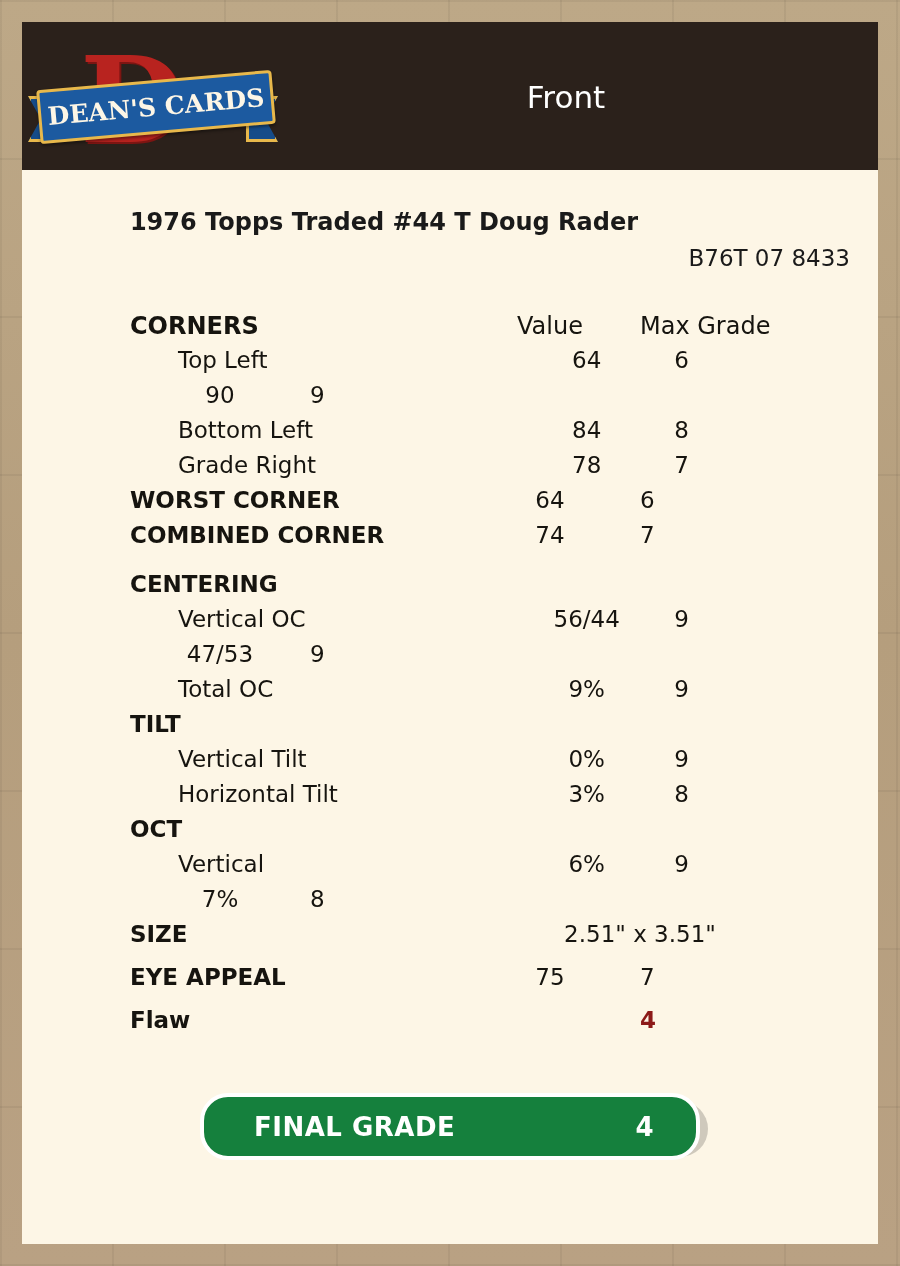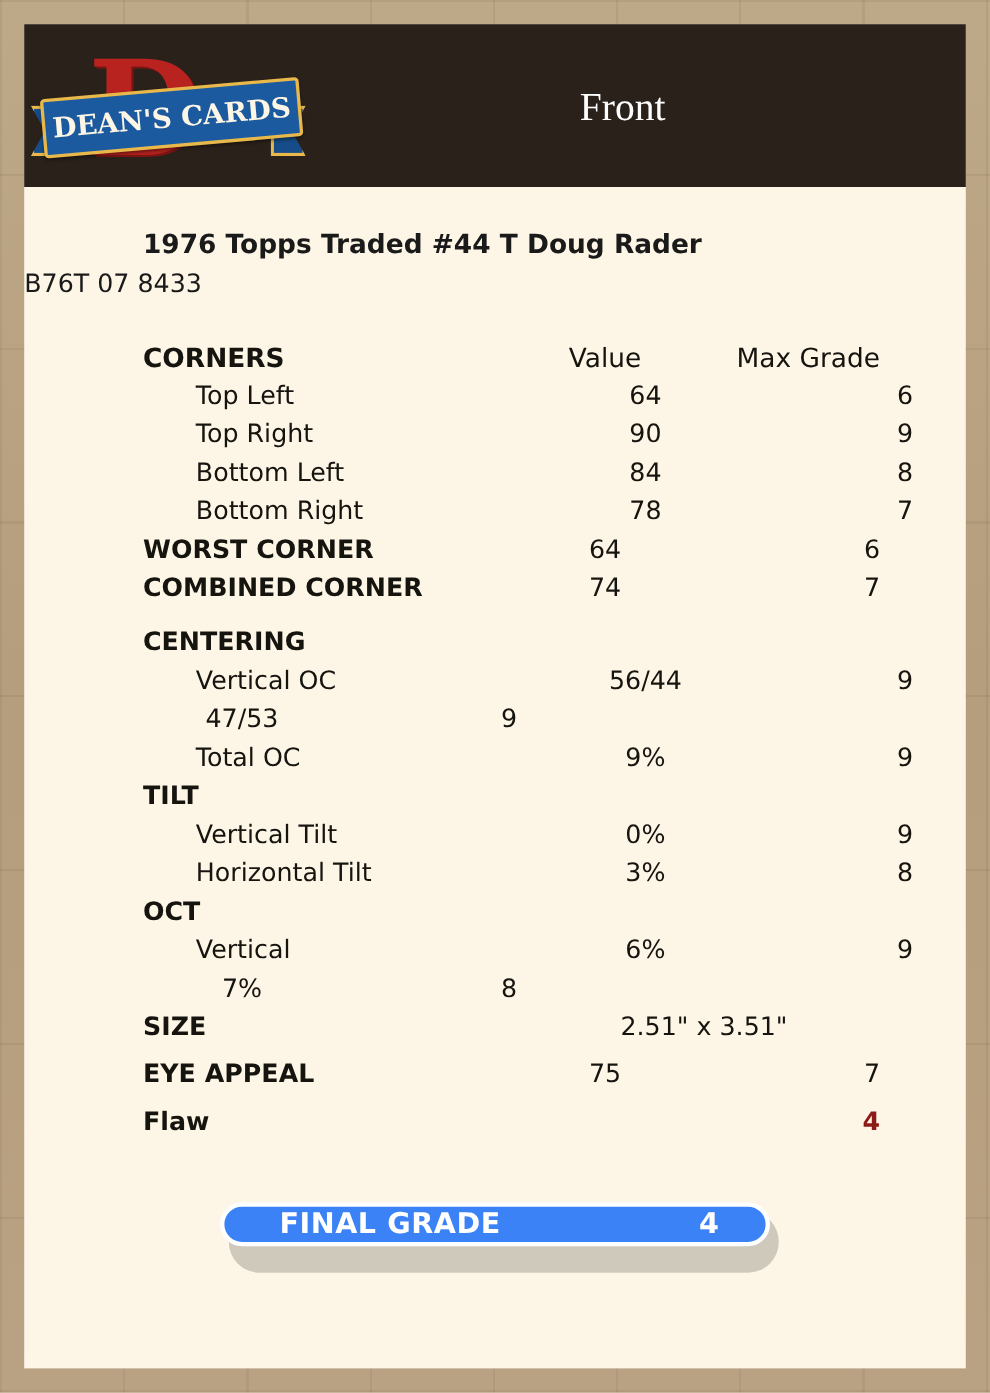--- a/index.html
+++ b/index.html
@@ -104,43 +104,42 @@
     color: #ffffff;
     padding-right: 30px;
   }
   .header-title {
     font-size: 41px;
     font-weight: bold;
     letter-spacing: 1px;
     line-height: 48px;
   }
   .header-sub {
-    font-size: 36px;
+    font-size: 31px;
     font-weight: normal;
     line-height: 40px;
     margin-top: 2px;
-    font-family: Liberation Serif, serif;
   }
   
   .card-title {
     position: absolute;
     left: 22px;
     top: 208px;
     width: 724px;
     text-align: center;
     font-size: 24px;
     font-weight: bold;
     color: #1a1a1a;
   }
   .card-serial {
     position: absolute;
     left: 22px;
     top: 245px;
     width: 828px;
-    text-align: left;
+    text-align: right;
     font-size: 23px;
     color: #1a1a1a;
   }
   .stats {
     position: absolute;
     left: 130px;
     top: 312px;
     width: 700px;
     font-size: 23px;
     color: #16140f;
@@ -154,21 +153,21 @@
     width: 330px;
     text-align: left;
   }
   .row .label.indent { padding-left: 48px; }
   .row .value {
     width: 180px;
     text-align: center;
   }
   .row .grade {
     width: 160px;
-    text-align: right;
+    text-align: left;
   }
   .row.bold .label { font-weight: bold; }
   .section-gap { height: 14px; }
   .small-gap { height: 8px; }
   .hdr-row .label { font-weight: bold; font-size: 24px; }
   .hdr-row .value, .hdr-row .grade { font-weight: normal; font-size: 24px; }
   .flaw-grade { color: #8c1a18; font-weight: bold; }
   .size-value {
     width: 360px;
     text-align: center;
@@ -188,22 +187,22 @@
     width: 500px;
     height: 56px;
     background: rgba(0,0,0,0.18);
     border-radius: 28px;
   }
   .final-bar {
     position: absolute;
     left: 0;
     top: 0;
     width: 500px;
-    height: 40px;
-    background: #3b82f6;
+    height: 67px;
+    background: #15803d;
     border: 4px solid #ffffff;
     border-radius: 28px;
     box-sizing: border-box;
     display: flex;
     align-items: center;
     justify-content: space-between;
     padding: 0 42px 0 50px;
     color: #ffffff;
     font-size: 26px;
     font-weight: bold;
@@ -241,31 +240,30 @@
     <div class="value">Value</div>
     <div class="grade">Max Grade</div>
   </div>
 
   <div class="row">
     <div class="label indent">Top Left</div>
     <div class="value">64</div>
     <div class="grade">6</div>
   </div>
   <div class="row">
-    <div class="label indent">Top Right</div>
     <div class="value">90</div>
     <div class="grade">9</div>
   </div>
   <div class="row">
     <div class="label indent">Bottom Left</div>
     <div class="value">84</div>
     <div class="grade">8</div>
   </div>
   <div class="row">
-    <div class="label indent">Bottom Right</div>
+    <div class="label indent">Grade Right</div>
     <div class="value">78</div>
     <div class="grade">7</div>
   </div>
 
   <div class="row bold">
     <div class="label">WORST CORNER</div>
     <div class="value">64</div>
     <div class="grade">6</div>
   </div>
   <div class="row bold">

